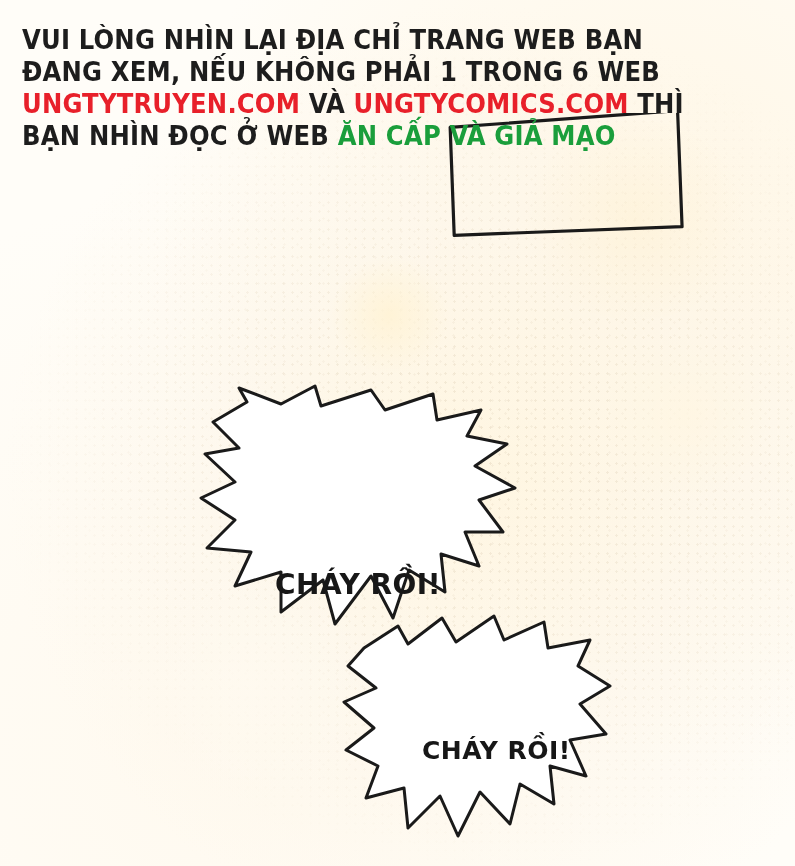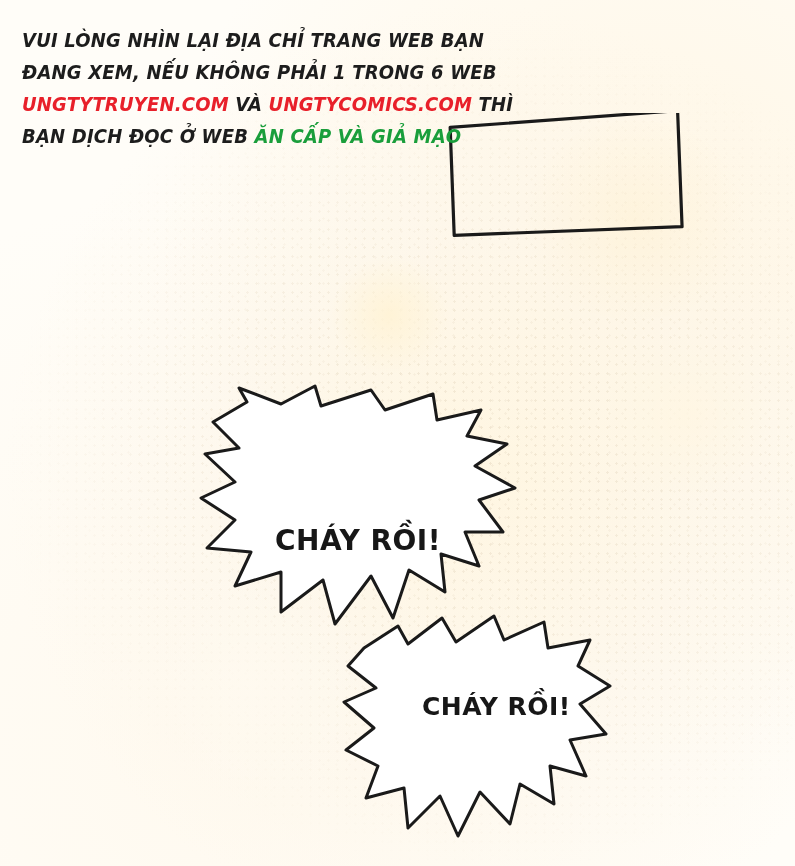--- a/index.html
+++ b/index.html
@@ -57,27 +57,26 @@
   .glow.g4 { left: 120px; top: 560px; width: 260px; height: 260px;
     background: radial-gradient(circle, rgba(255,250,240,0.8) 0%, rgba(255,255,255,0) 70%); }
 
   
   #notice {
     position: absolute;
     left: 22px;
     top: 24px;
     width: 560px;
     font-family: "DejaVu Sans", sans-serif;
-    font-size: 20px;
+    font-size: 27px;
     line-height: 32px;
     letter-spacing: 0.2px;
     color: #1d1d1d;
     font-weight: 600;
     font-stretch: condensed;
-    font-style: italic;
   }
   #notice .ln { white-space: nowrap; }
   .red { color: #e8202a; }
   .green { color: #1a9e3b; margin-top: 48px; }
 
   
   #panel-frame {
     position: absolute;
     left: 447px;
     top: 113px;
@@ -93,20 +92,21 @@
   #balloon-big { left: 195px; top: 380px; }
   #balloon-small { left: 338px; top: 600px; }
 
   .bubble-text {
     position: absolute;
     font-family: "DejaVu Sans", sans-serif;
     font-weight: 700;
     color: #171717;
     letter-spacing: 0.5px;
     white-space: nowrap;
+    margin-top: 44px;
   }
   #text-big {
     left: 275px;
     top: 524px;
     font-size: 28px;
   }
   #text-small {
     left: 422px;
     top: 692px;
     font-size: 25px;
@@ -131,21 +131,21 @@
     <div class="ln">
       <span>VUI LÒNG NHÌN LẠI ĐỊA CHỈ TRANG WEB BẠN</span>
     </div>
     <div class="ln">
       <span>ĐANG XEM, NẾU KHÔNG PHẢI 1 TRONG 6 WEB</span>
     </div>
     <div class="ln">
       <span class="red">UNGTYTRUYEN.COM</span><span> VÀ </span><span class="red">UNGTYCOMICS.COM</span><span> THÌ</span>
     </div>
     <div class="ln">
-      <span>BẠN DỊCH ĐỌC Ở WEB </span><span class="green">ĂN CẤP VÀ GIẢ MẠO</span>
+      <span>BẠN NHÌN ĐỌC Ở WEB </span><span class="green">ĂN CẤP VÀ GIẢ MẠO</span>
     </div>
   </div>
 
   <svg id="balloon-big" width="330" height="300" viewBox="0 0 330 300">
     <path d="M18,42 L52,22 L44,8 L86,24 L120,6 L126,26 L176,10 L190,30 L238,14
              L242,40 L286,30 L272,56 L312,64 L280,86 L320,108 L284,120 L308,152
              L270,152 L284,186 L246,174 L250,212 L214,190 L198,238 L176,196
              L140,244 L128,200 L86,232 L86,192 L40,206 L56,172 L12,168 L40,140
              L6,118 L40,102 L10,74 L44,68 Z" fill="#ffffff" stroke="#1a1a1a" stroke-width="3" stroke-linejoin="round"></path>
   </svg>

